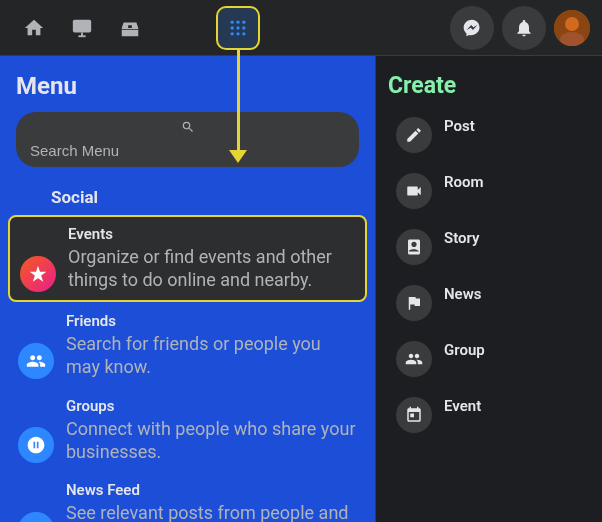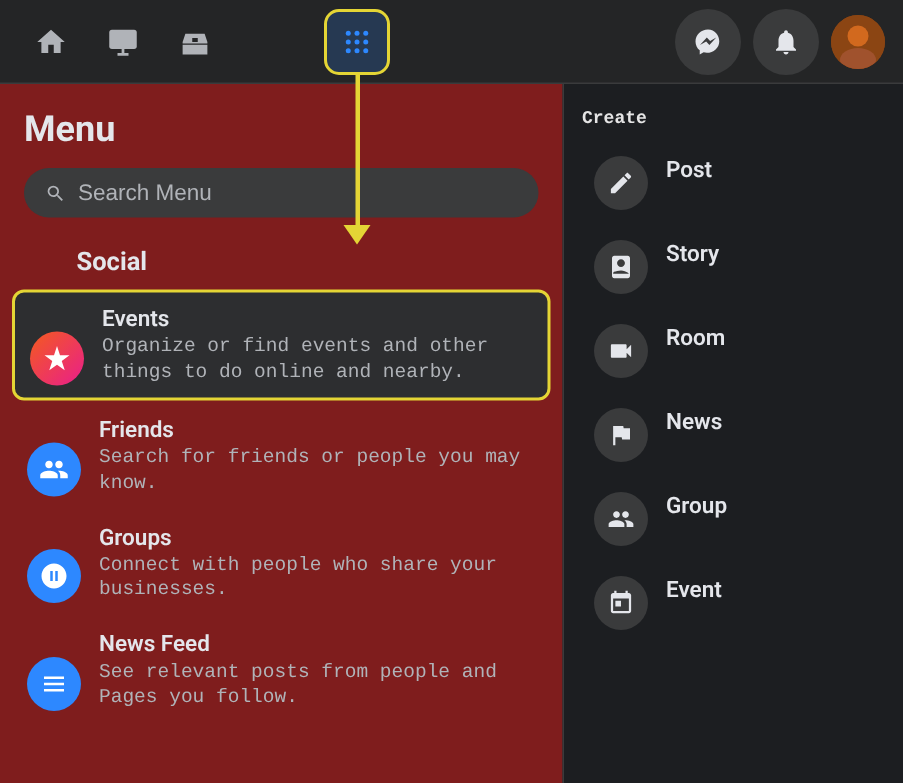--- a/index.html
+++ b/index.html
@@ -70,36 +70,37 @@
     .main-content {
       display: flex;
       height: calc(522px - 56px);
     }
 
     
     .left-panel {
       width: 375px;
       padding: 16px 8px;
       overflow-y: auto;
-      background: #7f1d1d;
+      background: #1d4ed8;
     }
     .menu-title {
       font-size: 24px;
       font-weight: 700;
       color: #e4e6eb;
       padding: 0 8px 12px 8px;
     }
     .search-bar {
       display: flex;
       align-items: center;
       background: #3a3b3c;
       border-radius: 20px;
       padding: 8px 14px;
       margin: 0 8px 16px 8px;
       gap: 8px;
+      flex-direction: column;
     }
     .search-bar input {
       background: transparent;
       border: none;
       outline: none;
       color: #e4e6eb;
       font-size: 15px;
       width: 100%;
     }
     .search-bar input::placeholder { color: #b0b3b8; }
@@ -143,39 +144,37 @@
     .icon-newsfeed { background: #2d88ff; }
     .icon-pages { background: #f04336; }
 
     .menu-item-text { flex: 1; }
     .menu-item-title {
       font-size: 15px;
       font-weight: 600;
       color: #e4e6eb;
     }
     .menu-item-desc {
-      font-size: 13px;
+      font-size: 18px;
       color: #b0b3b8;
       margin-top: 2px;
       line-height: 1.3;
-      font-family: Liberation Mono, monospace;
     }
 
     
     .right-panel {
       flex: 1;
       padding: 16px 12px;
       border-left: 1px solid #3a3b3c;
     }
     .create-title {
-      font-size: 12px;
+      font-size: 23px;
       font-weight: 700;
-      color: #e5e5e5;
+      color: #86efac;
       margin-bottom: 8px;
-      font-family: Liberation Mono, monospace;
     }
     .create-item {
       display: flex;
       align-items: flex-start;
       padding: 10px 8px;
       border-radius: 8px;
       cursor: pointer;
       gap: 12px;
     }
     .create-item-icon {
@@ -345,38 +344,38 @@
         <svg width="18" height="18" viewBox="0 0 24 24" fill="#e4e6eb">
           <path d="M3 17.25V21h3.75L17.81 9.94l-3.75-3.75L3 17.25zM20.71 7.04c.39-.39.39-1.02 0-1.41l-2.34-2.34c-.39-.39-1.02-.39-1.41 0l-1.83 1.83 3.75 3.75 1.83-1.83z"></path>
         </svg>
       </div>
       <span class="create-item-label">Post</span>
     </div>
 
     <div class="create-item">
       <div class="create-item-icon">
         <svg width="18" height="18" viewBox="0 0 24 24" fill="#e4e6eb">
+          <path d="M17 10.5V7c0-.55-.45-1-1-1H4c-.55 0-1 .45-1 1v10c0 .55.45 1 1 1h12c.55 0 1-.45 1-1v-3.5l4 4v-11l-4 4z"></path>
+        </svg>
+      </div>
+      <span class="create-item-label">Room</span>
+    </div>
+
+    <div class="create-item">
+      <div class="create-item-icon">
+        <svg width="18" height="18" viewBox="0 0 24 24" fill="#e4e6eb">
           <path d="M18 2H6c-1.1 0-2 .9-2 2v16c0 1.1.9 2 2 2h12c1.1 0 2-.9 2-2V4c0-1.1-.9-2-2-2zm-6 3c1.93 0 3.5 1.57 3.5 3.5S13.93 12 12 12s-3.5-1.57-3.5-3.5S10.07 5 12 5zm7 13H5v-.23c0-.62.28-1.2.76-1.58C7.47 15.82 9.64 15 12 15s4.53.82 6.24 2.19c.48.38.76.97.76 1.58V18z"></path>
         </svg>
       </div>
       <span class="create-item-label">Story</span>
     </div>
 
     <div class="create-item">
       <div class="create-item-icon">
         <svg width="18" height="18" viewBox="0 0 24 24" fill="#e4e6eb">
-          <path d="M17 10.5V7c0-.55-.45-1-1-1H4c-.55 0-1 .45-1 1v10c0 .55.45 1 1 1h12c.55 0 1-.45 1-1v-3.5l4 4v-11l-4 4z"></path>
-        </svg>
-      </div>
-      <span class="create-item-label">Room</span>
-    </div>
-
-    <div class="create-item">
-      <div class="create-item-icon">
-        <svg width="18" height="18" viewBox="0 0 24 24" fill="#e4e6eb">
           <path d="M14.4 6L14 4H5v17h2v-7h5.6l.4 2h7V6z"></path>
         </svg>
       </div>
       <span class="create-item-label">News</span>
     </div>
 
 
     <div class="create-item">
       <div class="create-item-icon">
         <svg width="18" height="18" viewBox="0 0 24 24" fill="#e4e6eb">

